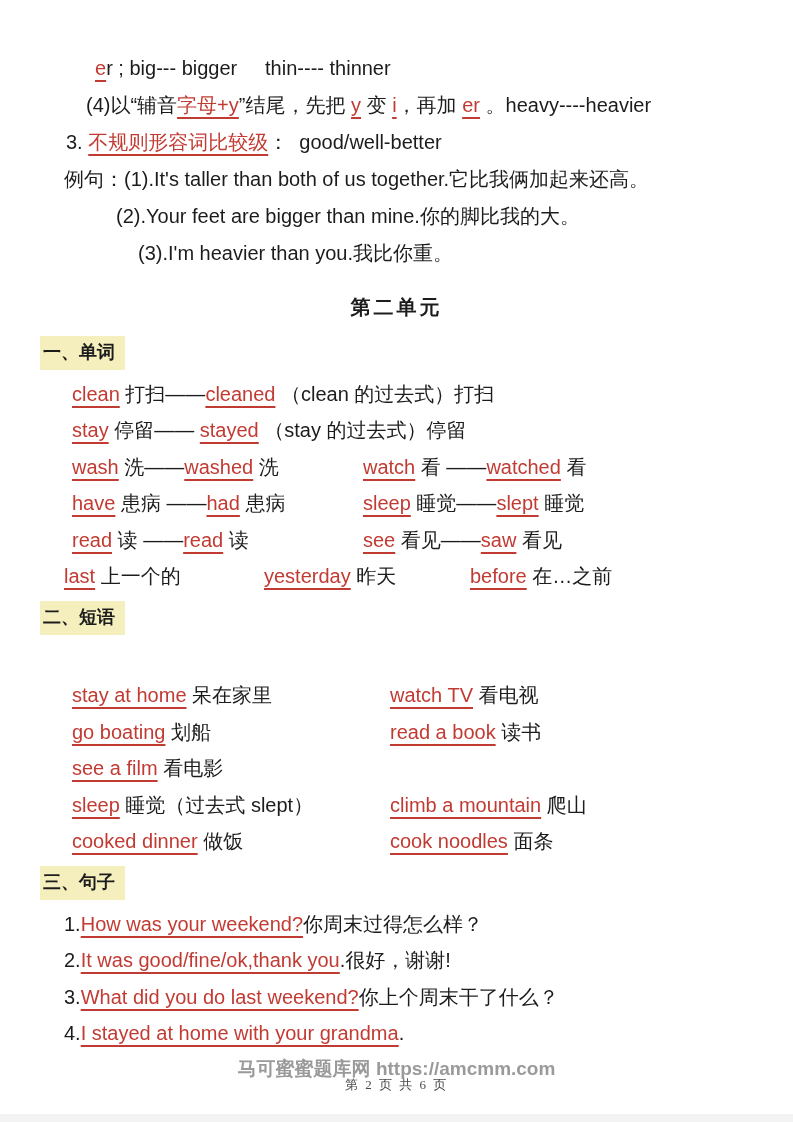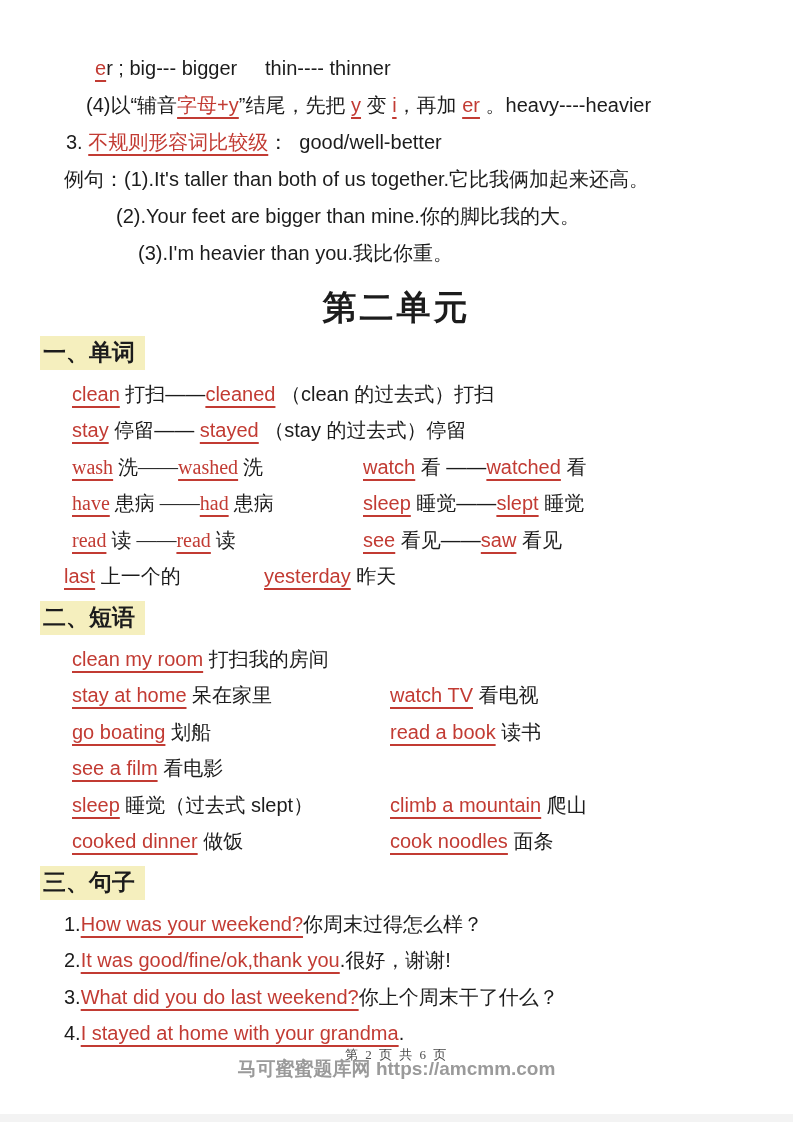--- a/index.html
+++ b/index.html
@@ -17,39 +17,39 @@
   .line{height:37px;display:flex;align-items:center;white-space:pre;}
   .intro{padding-top:50px;}
   .ind0{padding-left:95px;}
   .ind1{padding-left:86px;}
   .ind2{padding-left:66px;}
   .ind3{padding-left:64px;}
   .ind4{padding-left:116px;}
   .ind5{padding-left:138px;}
   .unit-title{
     margin-top:13px;height:45px;
-    text-align:center;font-size:34px;font-weight:bold;letter-spacing:3px;
+    text-align:center;font-size:20px;font-weight:bold;letter-spacing:3px;
     display:flex;align-items:center;justify-content:center;
   }
   .sec-head-wrap{margin:6px 0 0 40px;height:34px;display:flex;align-items:center;}
   .sec-head{
     display:inline-block;background:var(--heading-highlight,#f5efbe);
-    font-size:23px;font-weight:bold;line-height:29px;
+    font-size:18px;font-weight:bold;line-height:29px;
     padding:2px 10px 3px 3px;
   }
   .rows{margin-top:6px;}
   .wrow{height:36.5px;display:flex;align-items:center;white-space:pre;padding-left:72px;}
   .srow{height:36.5px;display:flex;align-items:center;white-space:pre;padding-left:64px;}
   .wrow6{padding-left:64px;}
-  .col-w{display:inline-block;width:291px;white-space:pre;font-family:Liberation Serif, serif;}
+  .col-w{display:inline-block;width:291px;white-space:pre;}
   .col-w3a{display:inline-block;width:200px;white-space:pre;}
   .col-w3b{display:inline-block;width:206px;white-space:pre;}
   .col-p{display:inline-block;width:318px;white-space:pre;}
   .footer-page{
-    position:absolute;top:1046px;left:0;right:0;text-align:center;
+    position:absolute;top:1076px;left:0;right:0;text-align:center;
     font-family:"Liberation Serif","DejaVu Serif",serif;
     font-size:13px;color:#4a4a4a;letter-spacing:2px;
   }
   .footer-site{
     position:absolute;top:1056px;left:0;right:0;text-align:center;
     font-size:19px;color:var(--footer-gray,#9a9a9a);font-weight:bold;
   }
   .bottom-strip{position:absolute;bottom:0;left:0;right:0;height:8px;background:#f3f3f3;}
 </style>
 </head>
@@ -70,28 +70,28 @@
 
   <div class="sec-head-wrap">
     <span class="sec-head">一、单词</span>
   </div>
   <div class="rows">
     <div class="wrow"><span><span class="red ul">clean</span><span> 打扫——</span><span class="red ul">cleaned</span><span> （clean 的过去式）打扫</span></span></div>
     <div class="wrow"><span><span class="red ul">stay</span><span> 停留—— </span><span class="red ul">stayed</span><span> （stay 的过去式）停留</span></span></div>
     <div class="wrow"><span class="col-w"><span class="red ul">wash</span><span> 洗——</span><span class="red ul">washed</span><span> 洗</span></span><span><span class="red ul">watch</span><span> 看 ——</span><span class="red ul">watched</span><span> 看</span></span></div>
     <div class="wrow"><span class="col-w"><span class="red ul">have</span><span> 患病 ——</span><span class="red ul">had</span><span> 患病</span></span><span><span class="red ul">sleep</span><span> 睡觉——</span><span class="red ul">slept</span><span> 睡觉</span></span></div>
     <div class="wrow"><span class="col-w"><span class="red ul">read</span><span> 读 ——</span><span class="red ul">read</span><span> 读</span></span><span><span class="red ul">see</span><span> 看见——</span><span class="red ul">saw</span><span> 看见</span></span></div>
-    <div class="wrow wrow6"><span class="col-w3a"><span class="red ul">last</span><span> 上一个的</span></span><span class="col-w3b"><span class="red ul">yesterday</span><span> 昨天</span></span></div>
+    <div class="wrow wrow6"><span class="col-w3a"><span class="red ul">last</span><span> 上一个的</span></span><span class="col-w3b"><span class="red ul">yesterday</span><span> 昨天</span></span><span><span class="red ul">before</span><span> 在…之前</span></span></div>
   </div>
 
   <div class="sec-head-wrap">
     <span class="sec-head">二、短语</span>
   </div>
   <div class="rows">
-    <div class="wrow"><span class="col-p"><span class="red ul">clean my room</span><span> 打扫我的房间</span></span></div>
+    <div class="wrow"></div>
     <div class="wrow"><span class="col-p"><span class="red ul">stay at home</span><span> 呆在家里</span></span><span><span class="red ul">watch TV</span><span> 看电视</span></span></div>
     <div class="wrow"><span class="col-p"><span class="red ul">go boating</span><span> 划船</span></span><span><span class="red ul">read a book</span><span> 读书</span></span></div>
     <div class="wrow"><span class="col-p"><span class="red ul">see a film</span><span> 看电影</span></span></div>
     <div class="wrow"><span class="col-p"><span class="red ul">sleep</span><span> 睡觉（过去式 slept）</span></span><span><span class="red ul">climb a mountain</span><span> 爬山</span></span></div>
     <div class="wrow"><span class="col-p"><span class="red ul">cooked dinner</span><span> 做饭</span></span><span><span class="red ul">cook noodles</span><span> 面条</span></span></div>
   </div>
 
   <div class="sec-head-wrap">
     <span class="sec-head">三、句子</span>
   </div>

